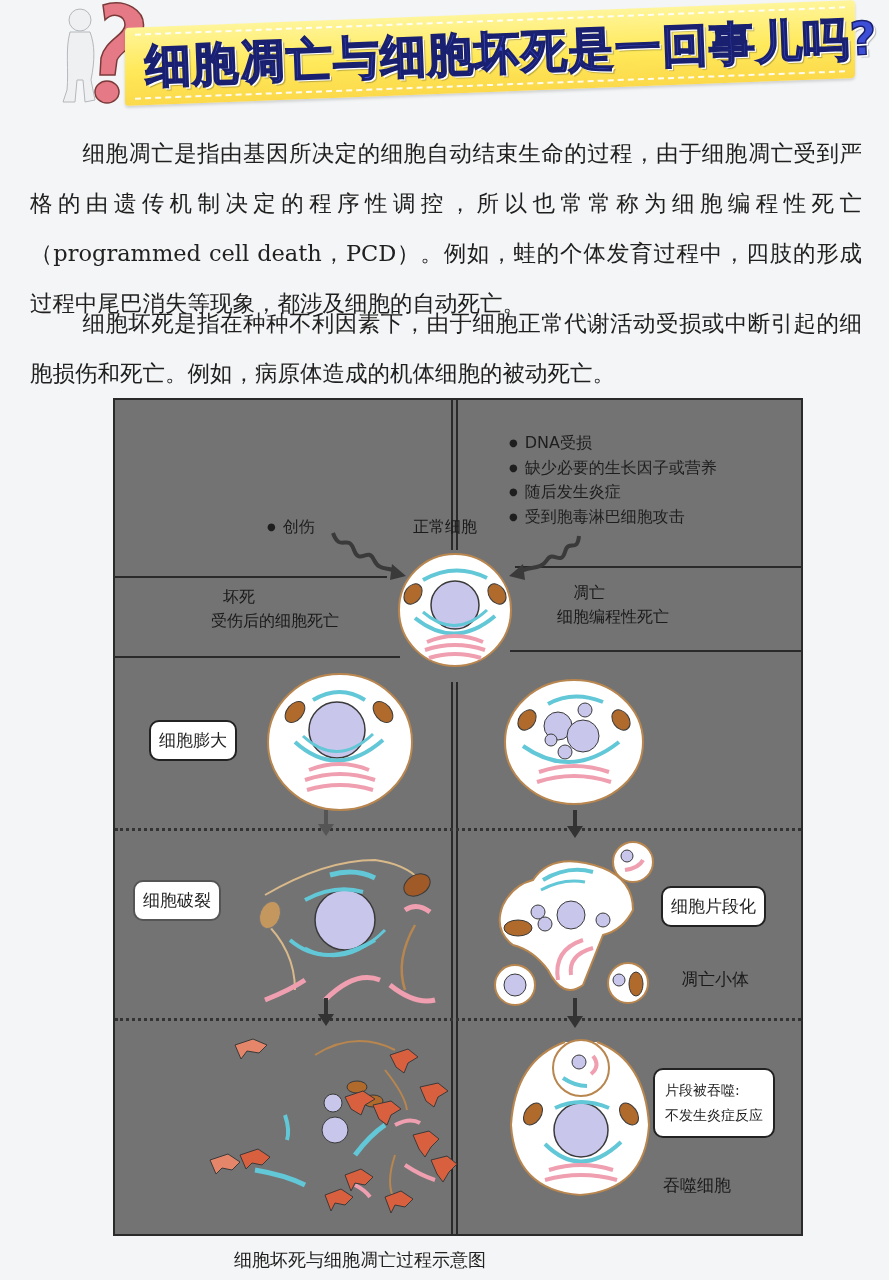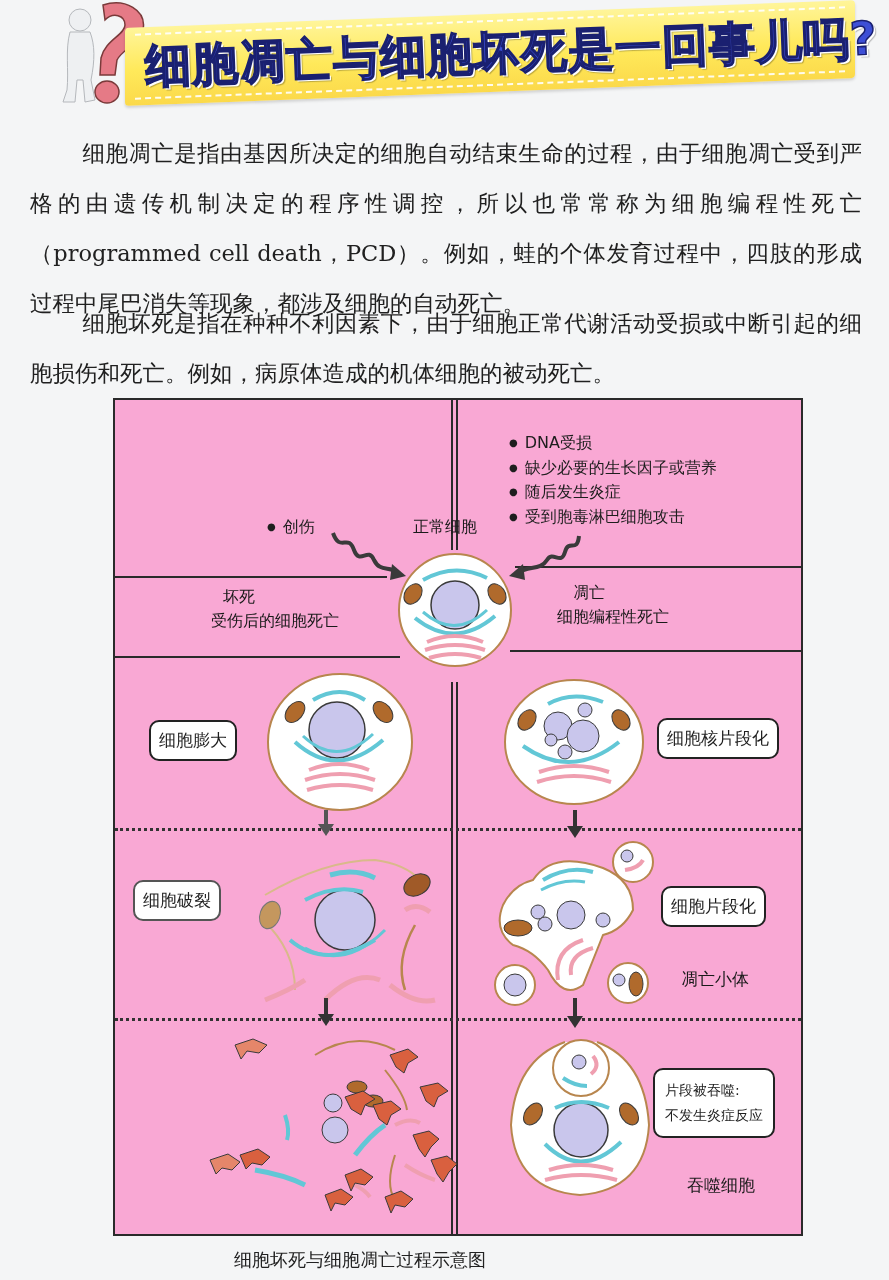--- a/index.html
+++ b/index.html
@@ -39,21 +39,21 @@
   .para {
     position:absolute; left:30px; width:832px;
     font-family:"DejaVu Serif","Liberation Serif",serif;
     font-size:22.5px; line-height:50px; color:#202020;
     text-align:justify;
   }
   .para .indent { display:inline-block; width:52px; }
 
   .figure {
     position:absolute; left:113px; top:398px; width:686px; height:834px;
-    border:2.5px solid #2a2a2a; background:#f9a8d4;
+    border:2.5px solid #2a2a2a; background:#737373;
   }
   .hline { position:absolute; height:0; border-top:2.5px solid #2a2a2a; }
   .vline { position:absolute; width:0; border-left:2.5px solid #2a2a2a; }
   .dotline { position:absolute; height:0; border-top:3px dotted #333; }
   .lbl {
     position:absolute; font-family:"DejaVu Sans",sans-serif;
     font-size:16px; color:#1a1a1a; white-space:nowrap; line-height:22px;
   }
   .bullets { position:absolute; list-style:none; margin:0; padding:0; }
   .bullets li { font-size:16px; line-height:22.5px; white-space:nowrap; }
@@ -148,21 +148,20 @@
     <path d="M40 110 Q75 98 110 110" stroke="#ef9fb0" stroke-width="4" fill="none"></path>
     <path d="M42 120 Q75 110 108 120" stroke="#ef9fb0" stroke-width="4" fill="none"></path>
     <ellipse cx="30" cy="42" rx="8" ry="12" fill="#b06a2c" stroke="#3a3a3a" transform="rotate(40 30 42)"></ellipse>
     <ellipse cx="118" cy="42" rx="8" ry="12" fill="#b06a2c" stroke="#3a3a3a" transform="rotate(-40 118 42)"></ellipse>
   </svg>
   <svg class="cell-svg" style="left:203px; top:410px;" width="16" height="28">
     <rect x="6" y="0" width="4" height="16" fill="#555"></rect>
       <polygon points="0,14 16,14 8,26" fill="#555"></polygon>
   </svg>
 
-  <div class="box" style="left:542px; top:318px;">细胞核片段化</div>
   <svg class="cell-svg" style="left:388px; top:276px;" width="142" height="130" viewBox="0 0 142 130">
     <ellipse cx="71" cy="66" rx="69" ry="62" fill="#fff" stroke="#b8864e" stroke-width="2"></ellipse>
     <circle cx="55" cy="50" r="14" fill="#c9c6ec" stroke="#3a3a3a"></circle>
     <circle cx="80" cy="60" r="16" fill="#c9c6ec" stroke="#3a3a3a"></circle>
     <circle cx="82" cy="34" r="7" fill="#c9c6ec" stroke="#3a3a3a"></circle>
     <circle cx="62" cy="76" r="7" fill="#c9c6ec" stroke="#3a3a3a"></circle>
     <circle cx="48" cy="64" r="6" fill="#c9c6ec" stroke="#3a3a3a"></circle>
     <path d="M45 28 Q70 14 100 26" stroke="#62c7d6" stroke-width="4" fill="none"></path>
     <path d="M20 70 Q68 104 116 66" stroke="#62c7d6" stroke-width="4" fill="none"></path>
     <path d="M36 96 Q71 84 106 96" stroke="#ef9fb0" stroke-width="4" fill="none"></path>
@@ -265,16 +264,16 @@
     <path d="M88 26 Q96 36 86 44" stroke="#ef9fb0" stroke-width="4" fill="none"></path>
     <path d="M58 48 Q70 56 82 56" stroke="#62c7d6" stroke-width="4" fill="none"></path>
     <circle cx="76" cy="100" r="27" fill="#c9c6ec" stroke="#3a3a3a" stroke-width="1.5"></circle>
     <path d="M40 114 Q76 150 116 112" stroke="#62c7d6" stroke-width="4" fill="none"></path>
     <path d="M50 78 Q76 66 104 78" stroke="#62c7d6" stroke-width="4" fill="none"></path>
     <path d="M44 140 Q76 130 108 140" stroke="#ef9fb0" stroke-width="4" fill="none"></path>
     <path d="M40 150 Q76 140 112 150" stroke="#ef9fb0" stroke-width="4" fill="none"></path>
     <ellipse cx="28" cy="84" rx="8" ry="12" fill="#b06a2c" stroke="#3a3a3a" transform="rotate(35 28 84)"></ellipse>
     <ellipse cx="124" cy="84" rx="8" ry="12" fill="#b06a2c" stroke="#3a3a3a" transform="rotate(-35 124 84)"></ellipse>
   </svg>
-  <div class="lbl" style="left:572px; top:774px; font-size:17px;">吞噬细胞</div>
+  <div class="lbl" style="left:548px; top:774px; font-size:17px;">吞噬细胞</div>
 </div>
 
 <div class="caption">细胞坏死与细胞凋亡过程示意图</div>
 
 </body></html>

